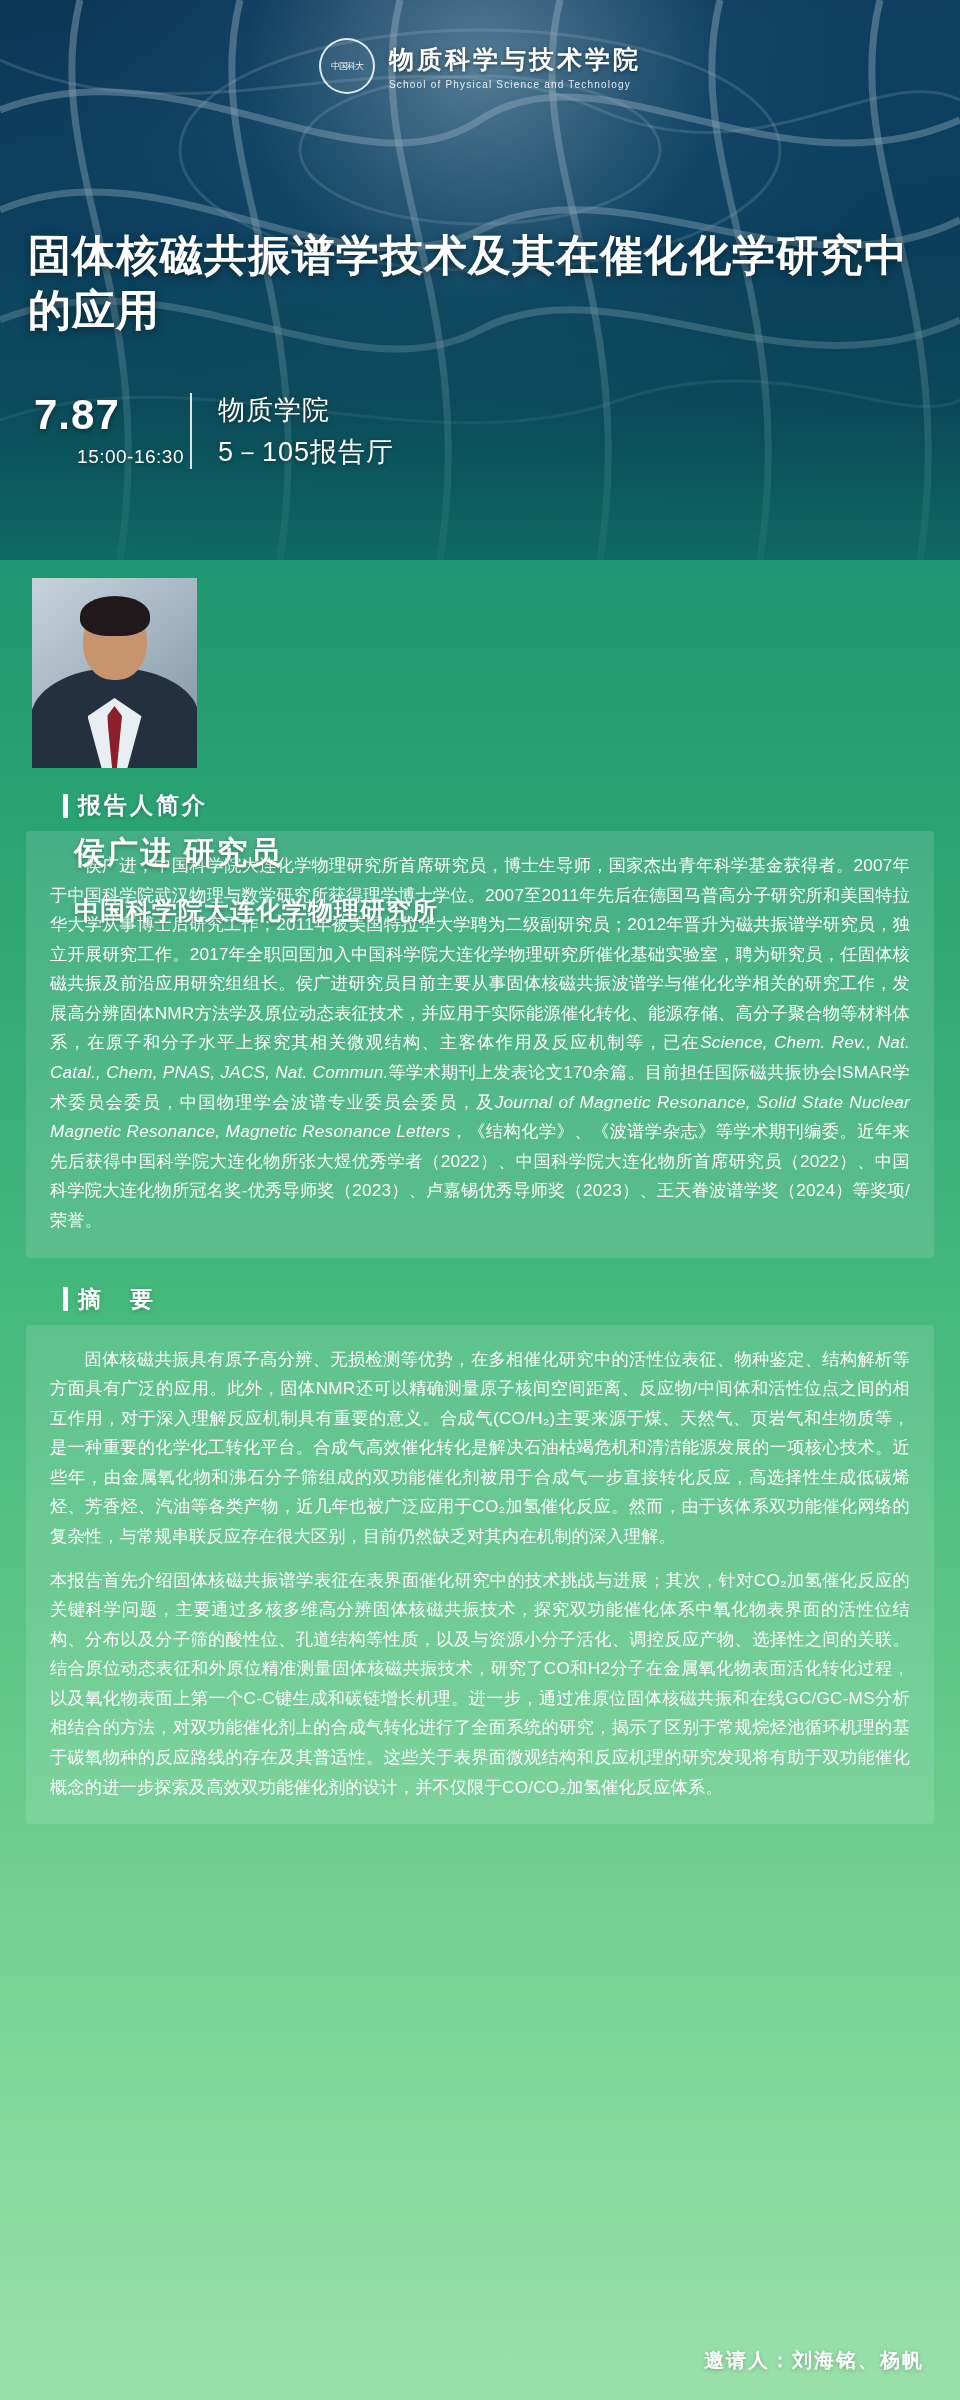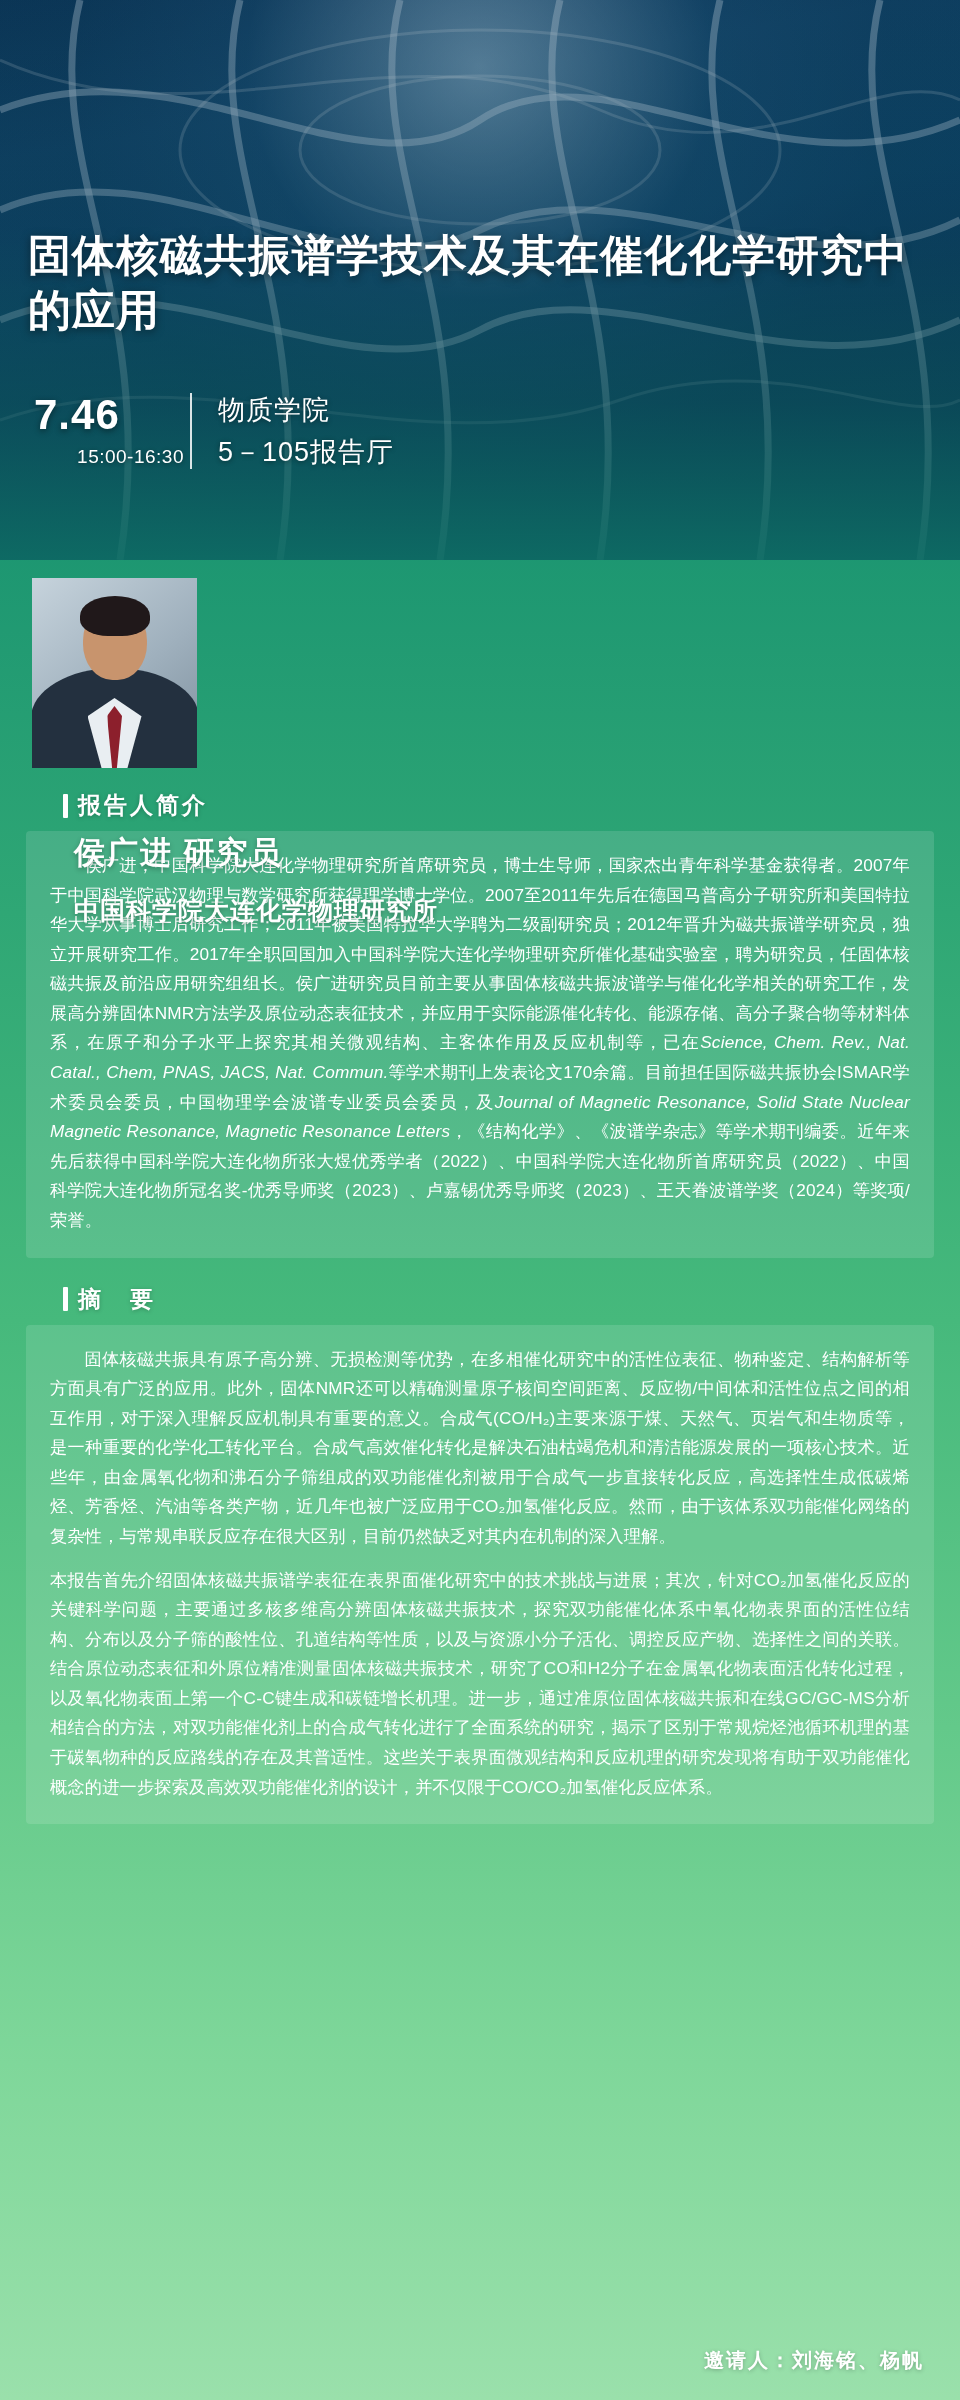--- a/index.html
+++ b/index.html
@@ -157,26 +157,35 @@
         <g stroke="rgba(255,255,255,0.22)" stroke-width="3" fill="none">
           <path d="M0,60 C200,150 400,20 600,110 C760,180 880,60 960,100"></path>
           <path d="M0,420 C200,350 420,470 620,400 C780,345 900,430 960,400"></path>
           <ellipse cx="480" cy="150" rx="300" ry="120"></ellipse>
           <ellipse cx="480" cy="150" rx="180" ry="74"></ellipse>
         </g>
       </svg>
     </div>
     <div class="hero-veil"></div>
 
+    <div class="uni">
+      <div class="seal">
+        <span>中国科大</span>
+      </div>
+      <div class="uni-txt">
+        <div class="uni-cn">物质科学与技术学院</div>
+        <div class="uni-en">School of Physical Science and Technology</div>
+      </div>
+    </div>
 
     <div class="title">固体核磁共振谱学技术及其在催化化学研究中的应用</div>
 
     <div class="meta">
       <div class="meta-l">
-        <div class="meta-date">7.46</div>
+        <div class="meta-date">7.87</div>
         <div class="meta-time">15:00-16:30</div>
       </div>
       <div class="meta-div"></div>
       <div class="meta-r">
         <div class="meta-place">物质学院</div>
         <div class="meta-hall">5－105报告厅</div>
       </div>
     </div>
   </div>
 

